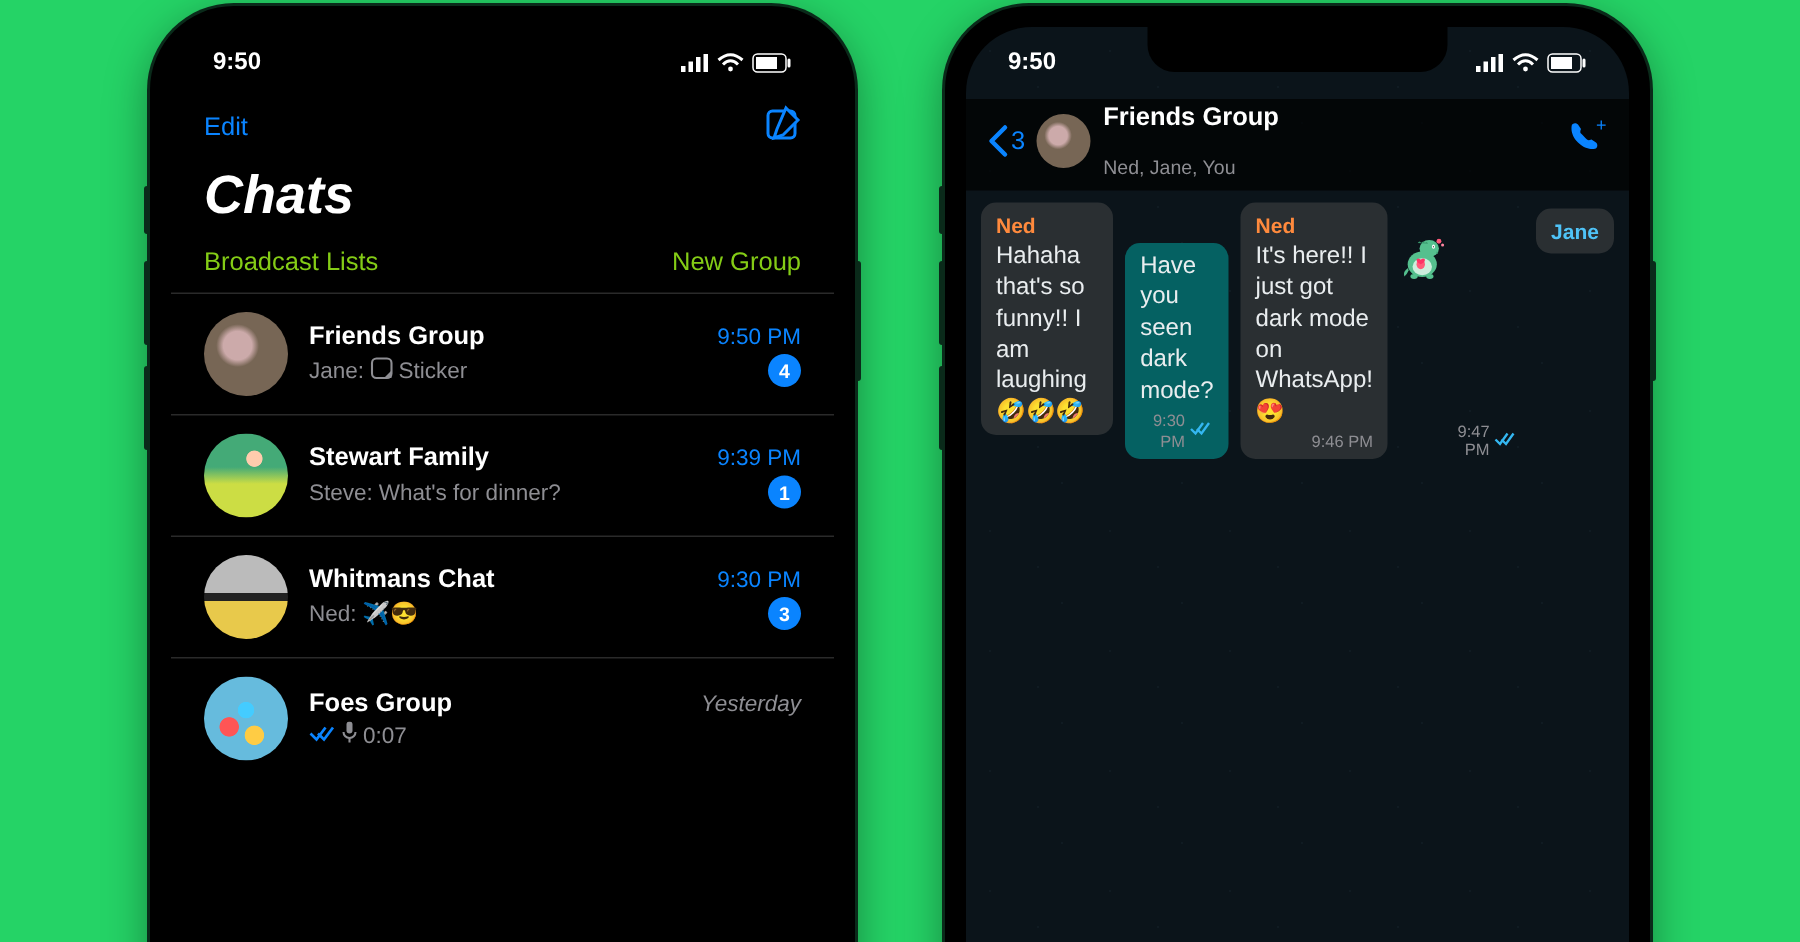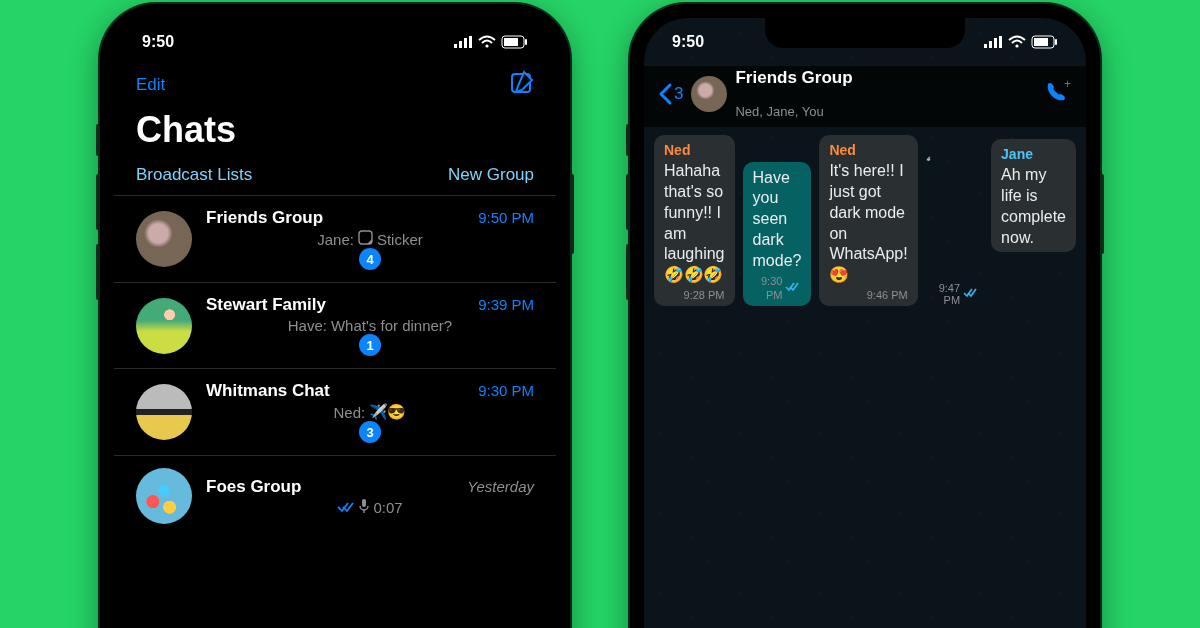--- a/index.html
+++ b/index.html
@@ -76,26 +76,27 @@
     padding: 4px 22px;
     font-size: 17px;
   }
   .nav1 .edit { color: #0a84ff; }
   .nav1 .compose { color:#0a84ff; }
 
   .title {
     font-size: 36px;
     font-weight: 700;
     padding: 6px 22px 14px;
+    font-style: italic;
   }
   .subnav {
     display:flex; justify-content:space-between;
     padding: 0 22px 10px;
     font-size: 17px;
-    color:#7dd3fc;
+    color:#84cc16;
   }
 
   .list { }
   .row {
     display:flex;
     align-items:center;
     padding: 12px 22px;
     border-top: 0.5px solid #2a2a2a;
     gap: 14px;
   }
@@ -108,21 +109,21 @@
   .av2 { background: linear-gradient(#4a7 40%, #cd4 60%), radial-gradient(circle at 60% 30%, #f66 0 10%, transparent 11%); background-blend-mode: screen; }
   .av3 { background: linear-gradient(#bbb 0 45%, #222 45% 55%, #e8c94b 55% 100%); }
   .av4 { background: radial-gradient(circle at 30% 60%, #f55 0 12%, transparent 13%), radial-gradient(circle at 50% 40%, #4cf 0 12%, transparent 13%), radial-gradient(circle at 60% 70%, #fc4 0 12%, transparent 13%), linear-gradient(#6bd 0 100%); }
   .chat-avatar-header { width:36px; height:36px; border-radius:50%; background: radial-gradient(circle at 40% 40%, #caa 0 20%, #765 30% 100%); }
 
   .row-main { flex:1; min-width:0; }
   .row-top { display:flex; justify-content:space-between; align-items:baseline; }
   .row-name { font-size:17px; font-weight:600; }
   .row-time { font-size:15px; color:#0a84ff; }
   .row-time.muted { color:#8e8e93;font-style:italic; }
-  .row-bottom { display:flex; justify-content:space-between; align-items:center; margin-top:2px;flex-direction:column; }
+  .row-bottom { display:flex; justify-content:space-between; align-items:center; margin-top:2px; }
   .row-preview { font-size:15px; color:#8e8e93; display:flex; align-items:center; gap:4px; white-space:nowrap; overflow:hidden; text-overflow:ellipsis; }
   .badge {
     background:#0a84ff; color:#fff;
     min-width:22px; height:22px; border-radius:11px;
     font-size:13px; font-weight:600;
     display:flex; align-items:center; justify-content:center;
     padding:0 6px;
   }
   .dblcheck { color:#0a84ff; }
 
@@ -247,21 +248,21 @@
 
       <div class="row">
         <div class="avatar av2"></div>
         <div class="row-main">
           <div class="row-top">
             <span class="row-name">Stewart Family</span>
             <span class="row-time">9:39 PM</span>
           </div>
           <div class="row-bottom">
             <span class="row-preview">
-              <span>Have:</span>
+              <span>Steve:</span>
               <span>What's for dinner?</span>
             </span>
             <span class="badge">1</span>
           </div>
         </div>
       </div>
 
       <div class="row">
         <div class="avatar av3"></div>
         <div class="row-main">
@@ -361,23 +362,20 @@
             <text x="20" y="8" font-size="12" fill="#0a84ff">+</text>
           </svg>
       </span>
     </div>
 
     <div class="messages">
 
       <div class="bubble in">
         <div class="sender ned">Ned</div>
         <div>Hahaha that's so funny!! I am laughing 🤣🤣🤣</div>
-        <div class="msg-meta">
-            <span>9:28 PM</span>
-          </div>
       </div>
 
       <div class="bubble out">
         <div>Have you seen dark mode?</div>
         <div class="msg-meta">
           <span>9:30 PM</span>
           <span class="ticks"><svg width="16" height="10">
                 <path d="M1 5 L4 8 L9 1" stroke="#34b7f1" stroke-width="1.6" fill="none"></path>
                 <path d="M5 5 L8 8 L13 1" stroke="#34b7f1" stroke-width="1.6" fill="none"></path>
               </svg></span>
@@ -413,18 +411,17 @@
       <div class="msg-meta below">
         <span>9:47 PM</span>
         <span class="ticks"><svg width="16" height="10">
               <path d="M1 5 L4 8 L9 1" stroke="#34b7f1" stroke-width="1.6" fill="none"></path>
               <path d="M5 5 L8 8 L13 1" stroke="#34b7f1" stroke-width="1.6" fill="none"></path>
             </svg></span>
       </div>
 
       <div class="bubble in" style="margin-top:4px;">
         <div class="sender jane">Jane</div>
-        <div>Ah my life is complete now.</div>
       </div>
     </div>
 
   </div>
 </div>
 
 </body></html>

